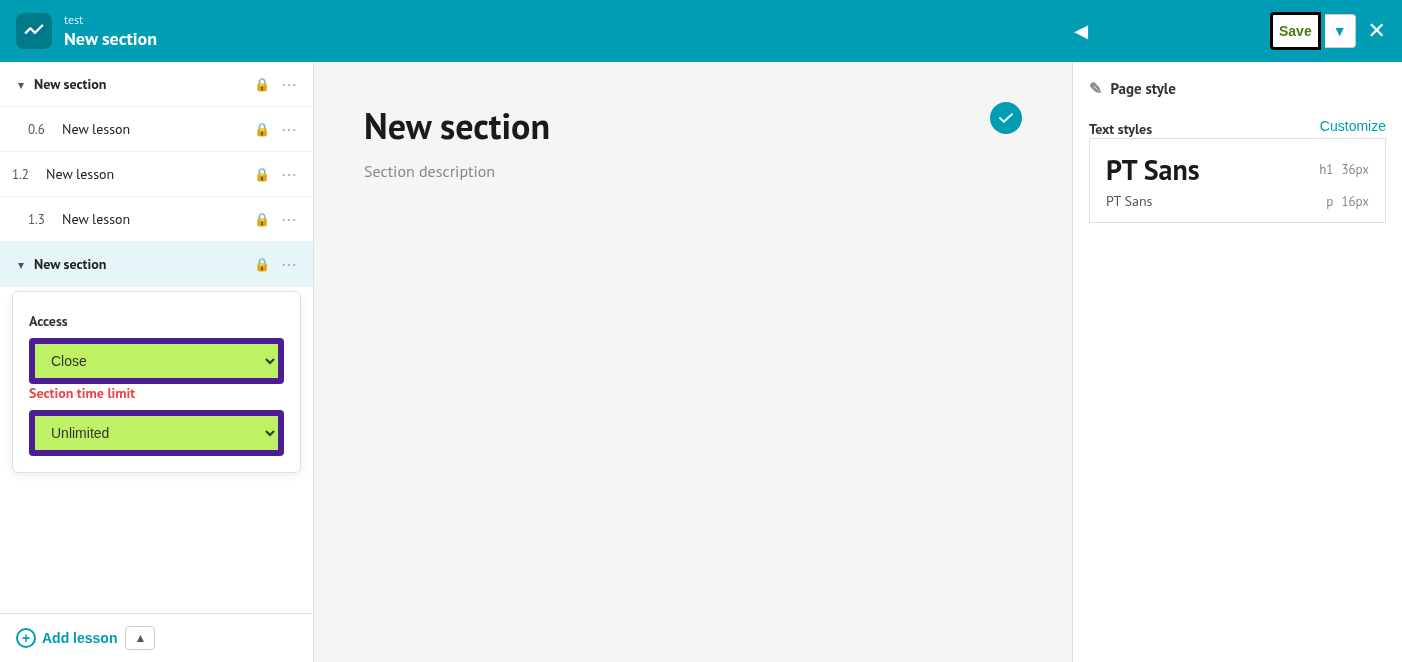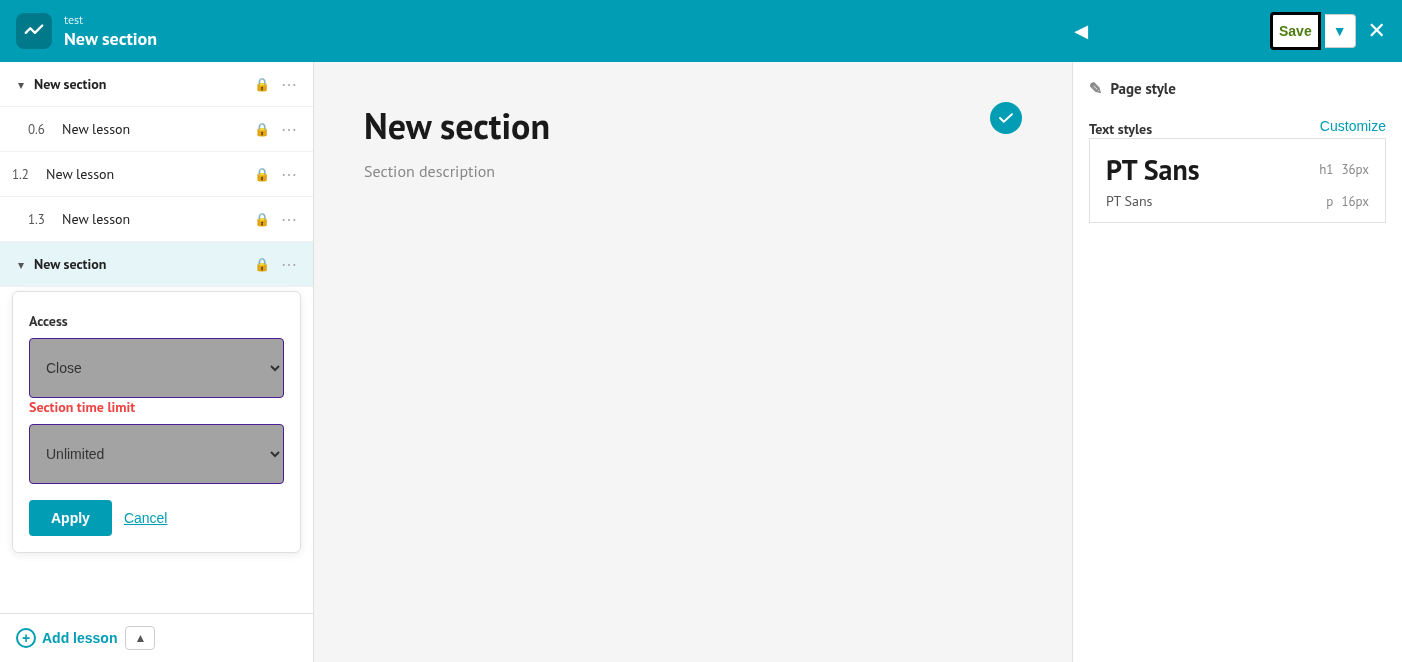--- a/index.html
+++ b/index.html
@@ -108,22 +108,22 @@
       border: 1px solid #e0e0e0;
       border-radius: 6px;
       padding: 20px 16px 16px;
       margin: 4px 12px;
       box-shadow: 0 2px 8px rgba(0,0,0,0.08);
     }
     .access-popover label {
       display: block; font-size: 14px; font-weight: 600; color: #333; margin-bottom: 8px;
     }
     .access-popover select {
-      width: 100%; padding: 20px 12px; border: 1px solid #4c1d95; border-radius: 4px;
-      font-size: 14px; color: #333; background: #a3a3a3; cursor: pointer;
+      width: 100%; padding: 8px 12px; border: 6px solid #4c1d95; border-radius: 4px;
+      font-size: 14px; color: #333; background: #bef264; cursor: pointer;
       appearance: auto;
     }
     .time-limit-label {
       display: block; font-size: 14px; font-weight: 600; color: #ef4444;
       margin-top: 0; margin-bottom: 8px;
     }
     .popover-actions {
       display: flex; align-items: center; gap: 12px; margin-top: 16px;
     }
     .apply-btn {
@@ -308,24 +308,20 @@
         </select>
 
         <span class="time-limit-label">Section time limit</span>
         <select>
           <option>Unlimited</option>
           <option>1 day</option>
           <option>7 days</option>
           <option>30 days</option>
         </select>
 
-        <div class="popover-actions">
-          <button class="apply-btn">Apply</button>
-          <button class="cancel-link">Cancel</button>
-        </div>
       </div>
 
     </div>
 
     <div class="sidebar-footer">
       <button class="add-lesson-btn">
         <span class="plus-circle">+</span>
         <span>Add lesson</span>
       </button>
       <button class="add-lesson-dropdown">▲</button>

